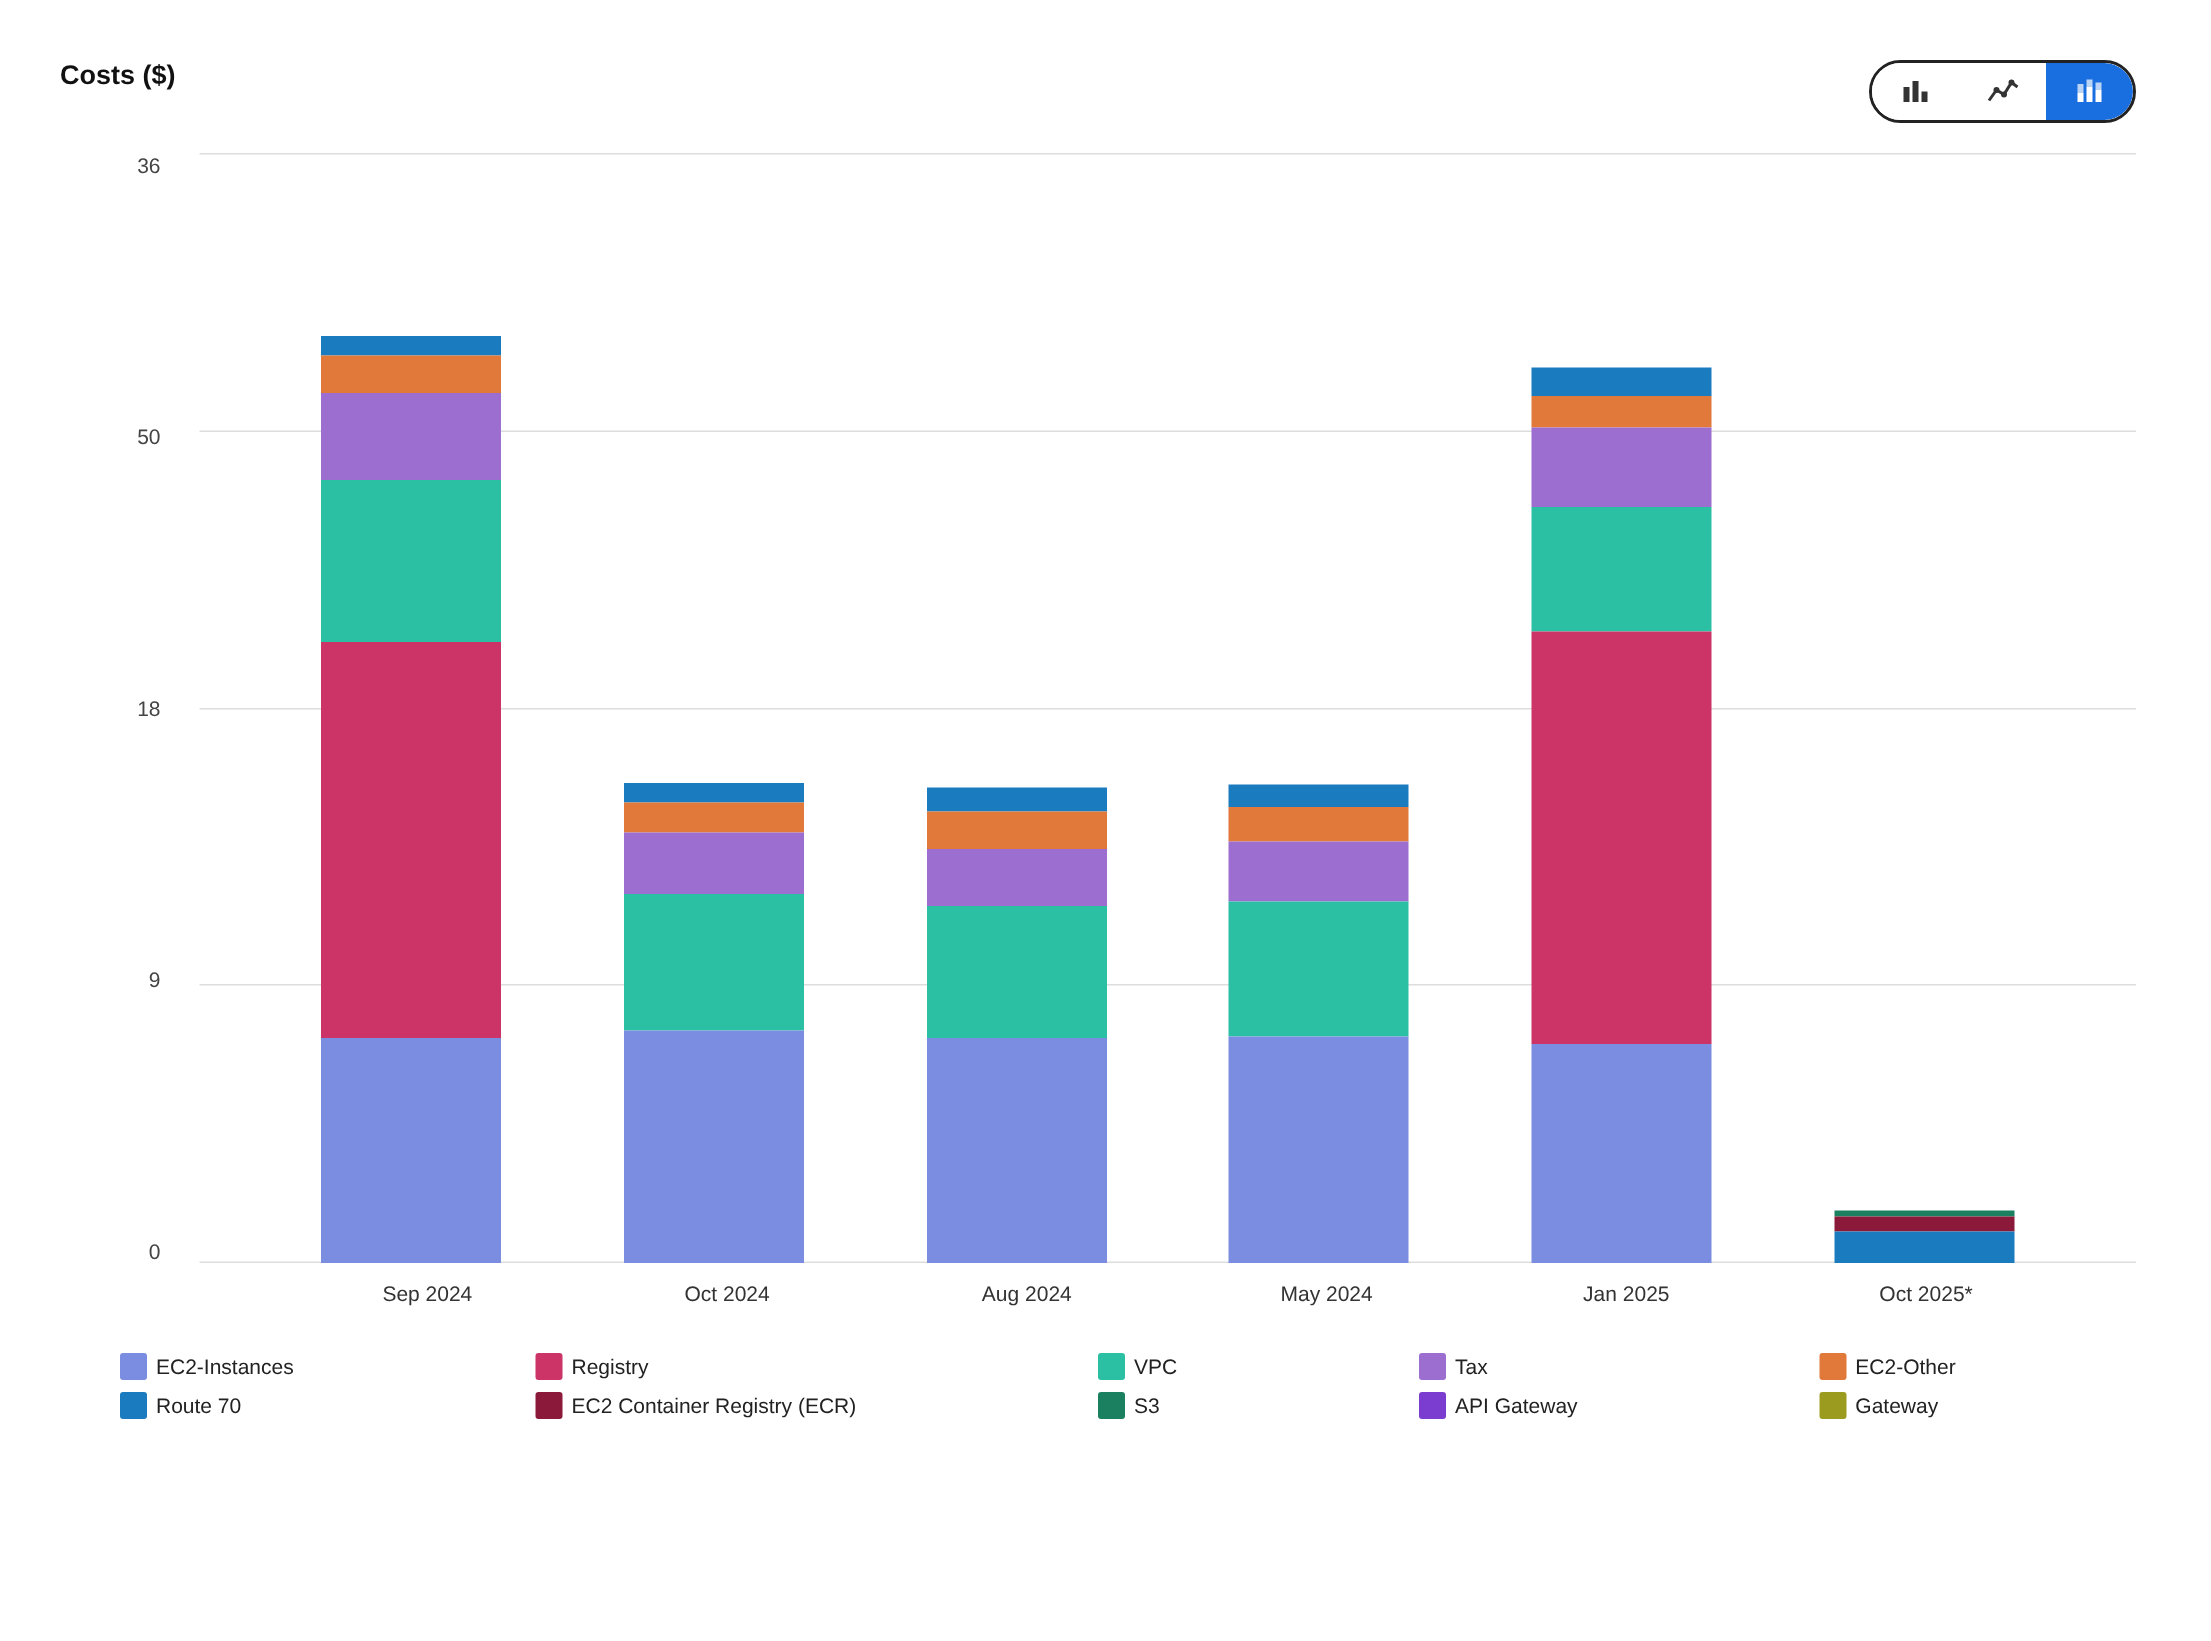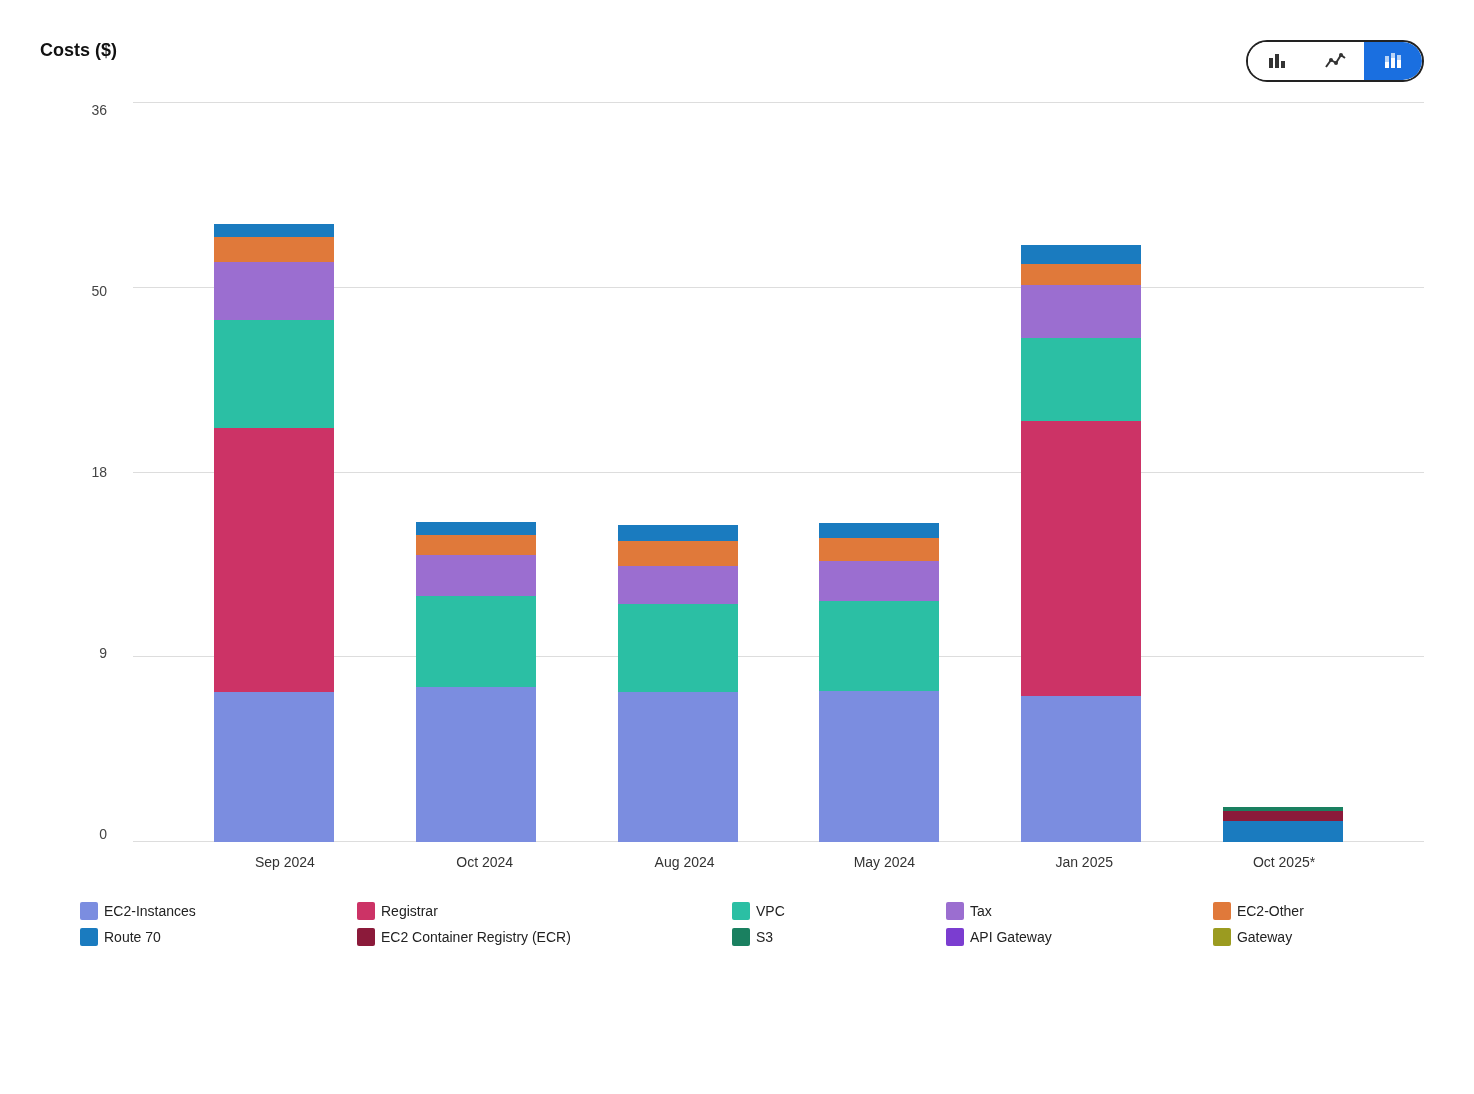--- a/index.html
+++ b/index.html
@@ -304,21 +304,21 @@
     </div>
   </div>
 
   <div class="legend">
     <div class="legend-item">
       <div class="legend-swatch" style="background:#7b8de0;"></div>
       <span>EC2-Instances</span>
     </div>
     <div class="legend-item">
       <div class="legend-swatch" style="background:#cc3366;"></div>
-      <span>Registrar</span>
+      <span>Registry</span>
     </div>
     <div class="legend-item">
       <div class="legend-swatch" style="background:#2bbfa4;"></div>
       <span>VPC</span>
     </div>
     <div class="legend-item">
       <div class="legend-swatch" style="background:#9b6ed0;"></div>
       <span>Tax</span>
     </div>
     <div class="legend-item">

